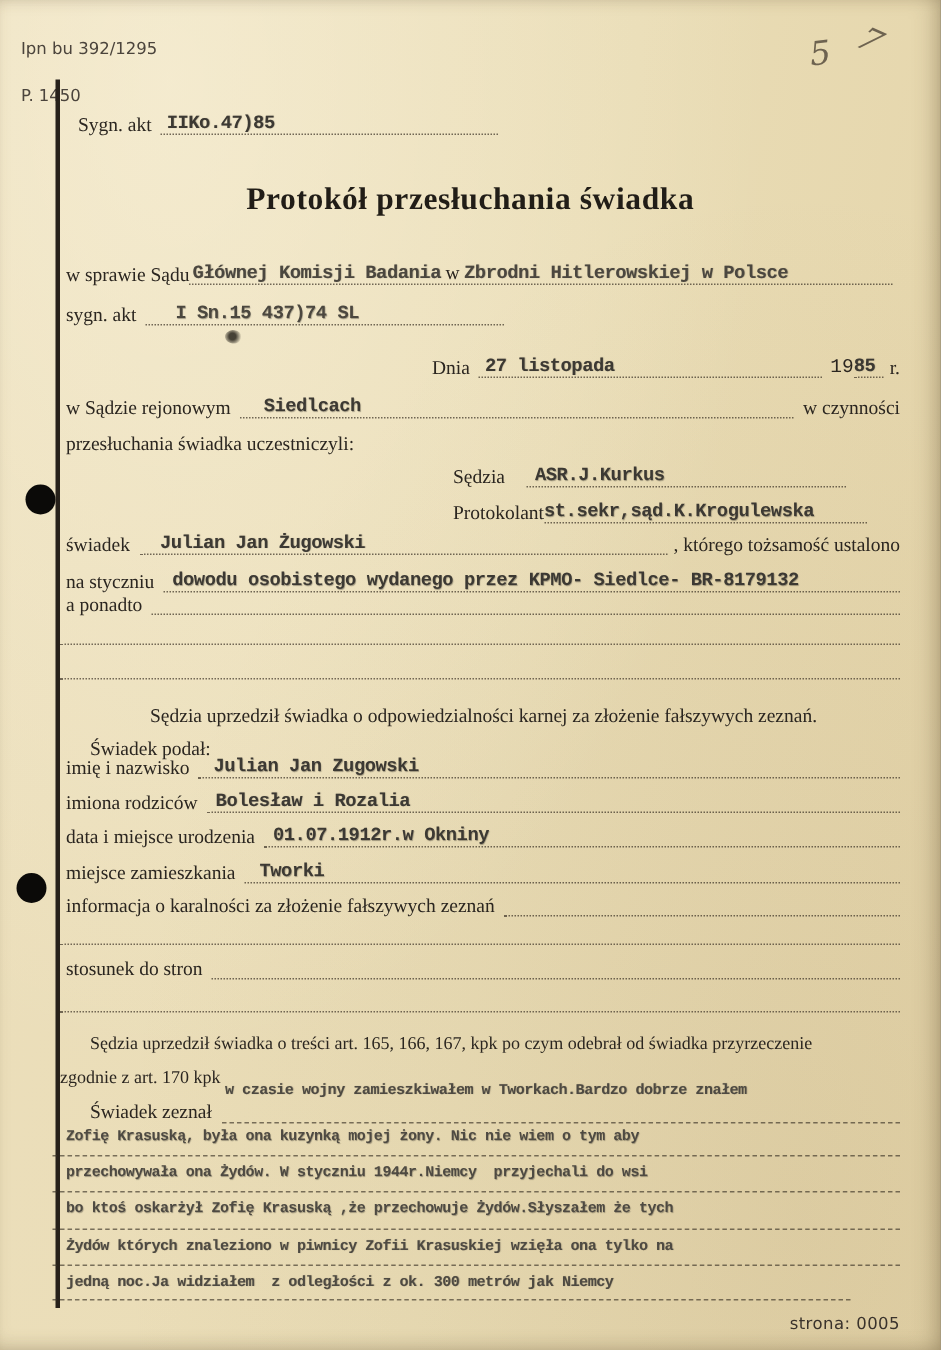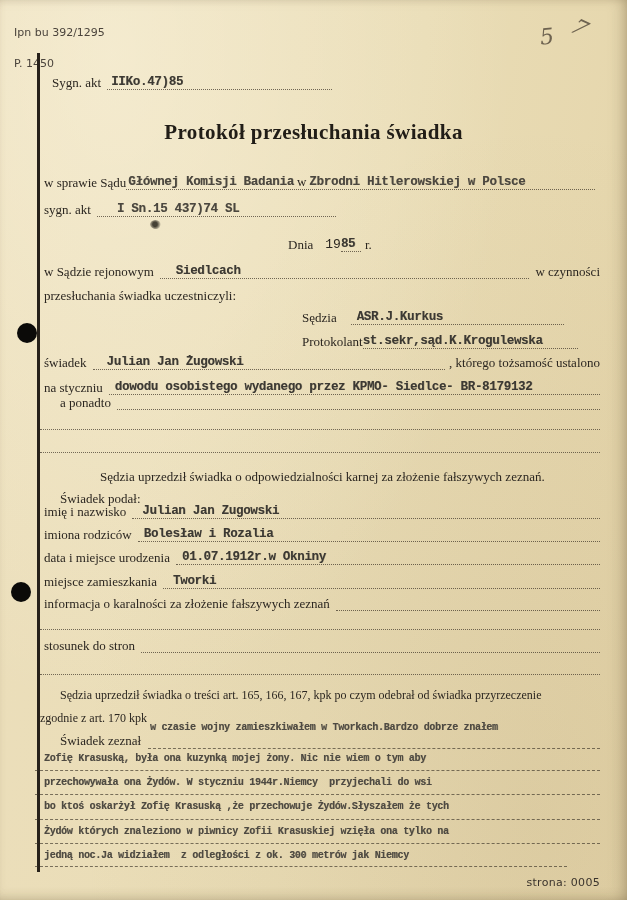--- a/index.html
+++ b/index.html
@@ -96,20 +96,23 @@
     <span class="lbl pad">sygn. akt</span>
     <span class="fill">
         <span class="typed" style="margin-left:20px;">I Sn.15 437)74 SL</span>
       </span>
   </div>
 
   <div class="smudge" style="left:150px;top:220px;"></div>
 
   <div class="row" style="left:288px;top:234px;right:27px;">
     <span class="lbl pad">Dnia</span>
+    <span class="fill">
+        <span class="typed dark" style="margin-left:4px;">27 listopada</span>
+      </span>
     <span class="lbl" style="margin-left:6px;font-family:Liberation Mono, monospace;">19</span>
     <span class="fill fixed" style="width:20px;">
         <span class="typed dark">85</span>
       </span>
     <span class="lbl" style="margin-left:4px;">r.</span>
   </div>
 
   <div class="row" style="left:44px;top:261px;right:27px;">
     <span class="lbl pad">w Sądzie rejonowym</span>
     <span class="fill">
@@ -142,21 +145,21 @@
     <span class="lbl" style="margin-left:4px;">, którego tożsamość ustalono</span>
   </div>
 
   <div class="row" style="left:44px;top:377px;right:27px;">
     <span class="lbl pad">na styczniu</span>
     <span class="fill">
         <span class="typed dark" style="margin-left:6px;">dowodu osobistego wydanego przez KPMO- Siedlce- BR-8179132</span>
       </span>
   </div>
 
-  <div class="row" style="left:60px;top:392px;right:27px;">
+  <div class="row" style="left:44px;top:392px;right:27px;">
     <span class="lbl pad">a ponadto</span>
     <span class="fill"></span>
   </div>
 
   <div class="ruleline" style="left:40px;top:429px;right:27px;"></div>
   <div class="ruleline" style="left:40px;top:452px;right:27px;"></div>
 
   <div class="abs lbl" style="left:60px;top:470px;font-size:13px;margin-left:40px;">Sędzia uprzedził świadka o odpowiedzialności karnej za złożenie fałszywych zeznań.</div>
 
   <div class="abs lbl" style="left:60px;top:492px;">Świadek podał:</div>

